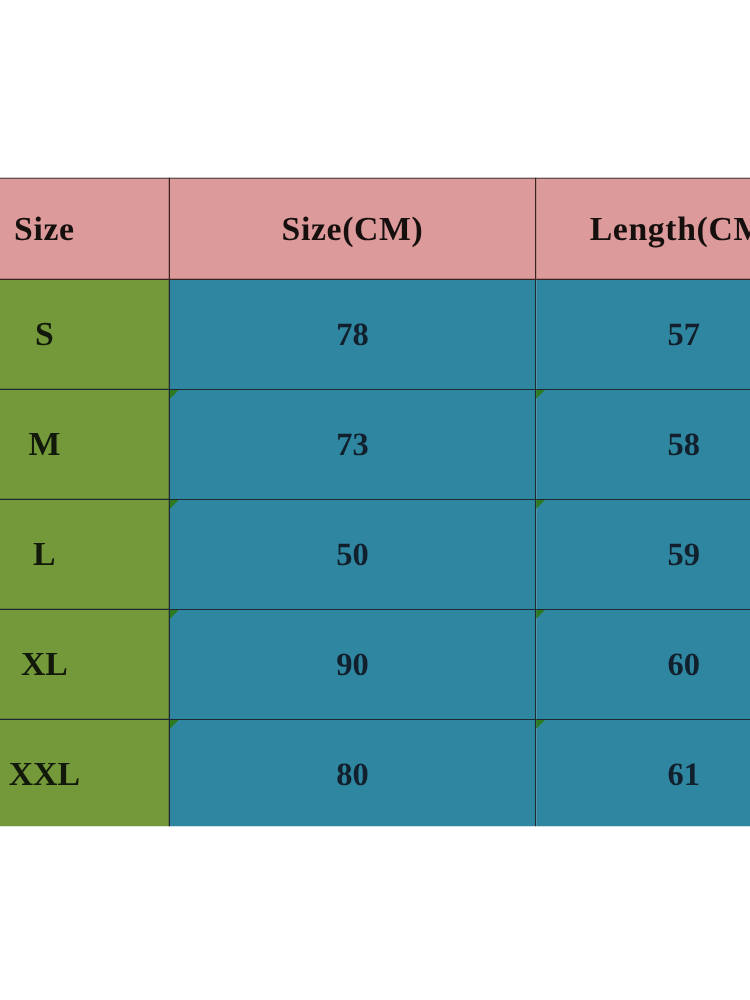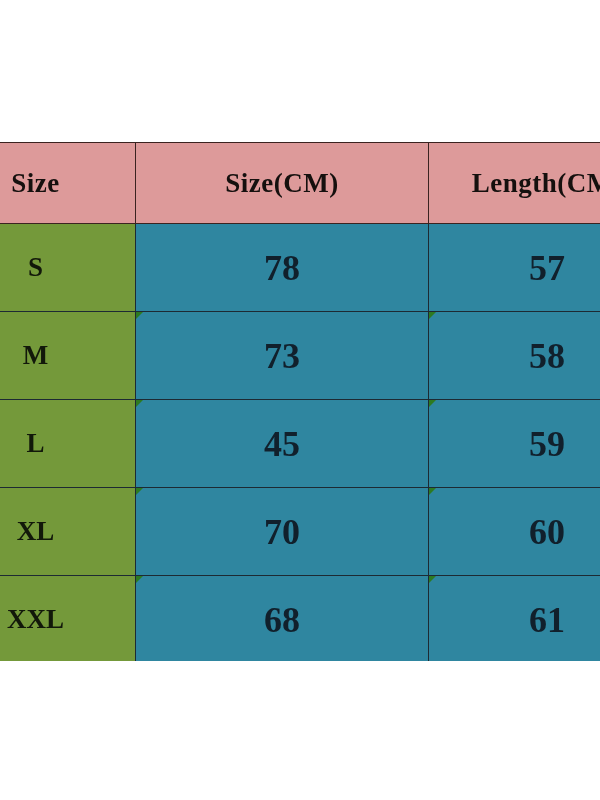--- a/index.html
+++ b/index.html
@@ -72,21 +72,21 @@
     background: #74993a;
     color: #12180a;
     font-size: 27px;
     font-weight: bold;
     border-color: #2d3a18;
   }
 
   td.cell-measure {
     background: #2f86a0;
     color: #11202c;
-    font-size: 36px;
+    font-size: 26px;
     font-weight: bold;
     border-color: #16313d;
   }
 
   
   td.cell-measure {
     position: relative;
   }
   tbody tr + tr td.cell-measure::before {
     content: "";
@@ -131,33 +131,33 @@
         </tr>
 
         <tr>
           <td class="cell-size">M</td>
           <td class="cell-measure">73</td>
           <td class="cell-measure">58</td>
         </tr>
 
         <tr>
           <td class="cell-size">L</td>
-          <td class="cell-measure">45</td>
+          <td class="cell-measure">50</td>
           <td class="cell-measure">59</td>
         </tr>
 
         <tr>
           <td class="cell-size">XL</td>
-          <td class="cell-measure">70</td>
+          <td class="cell-measure">90</td>
           <td class="cell-measure">60</td>
         </tr>
 
         <tr>
           <td class="cell-size">XXL</td>
-          <td class="cell-measure">68</td>
+          <td class="cell-measure">80</td>
           <td class="cell-measure">61</td>
         </tr>
 
       </tbody>
     </table>
 
   </div>
 
 </div>
 

